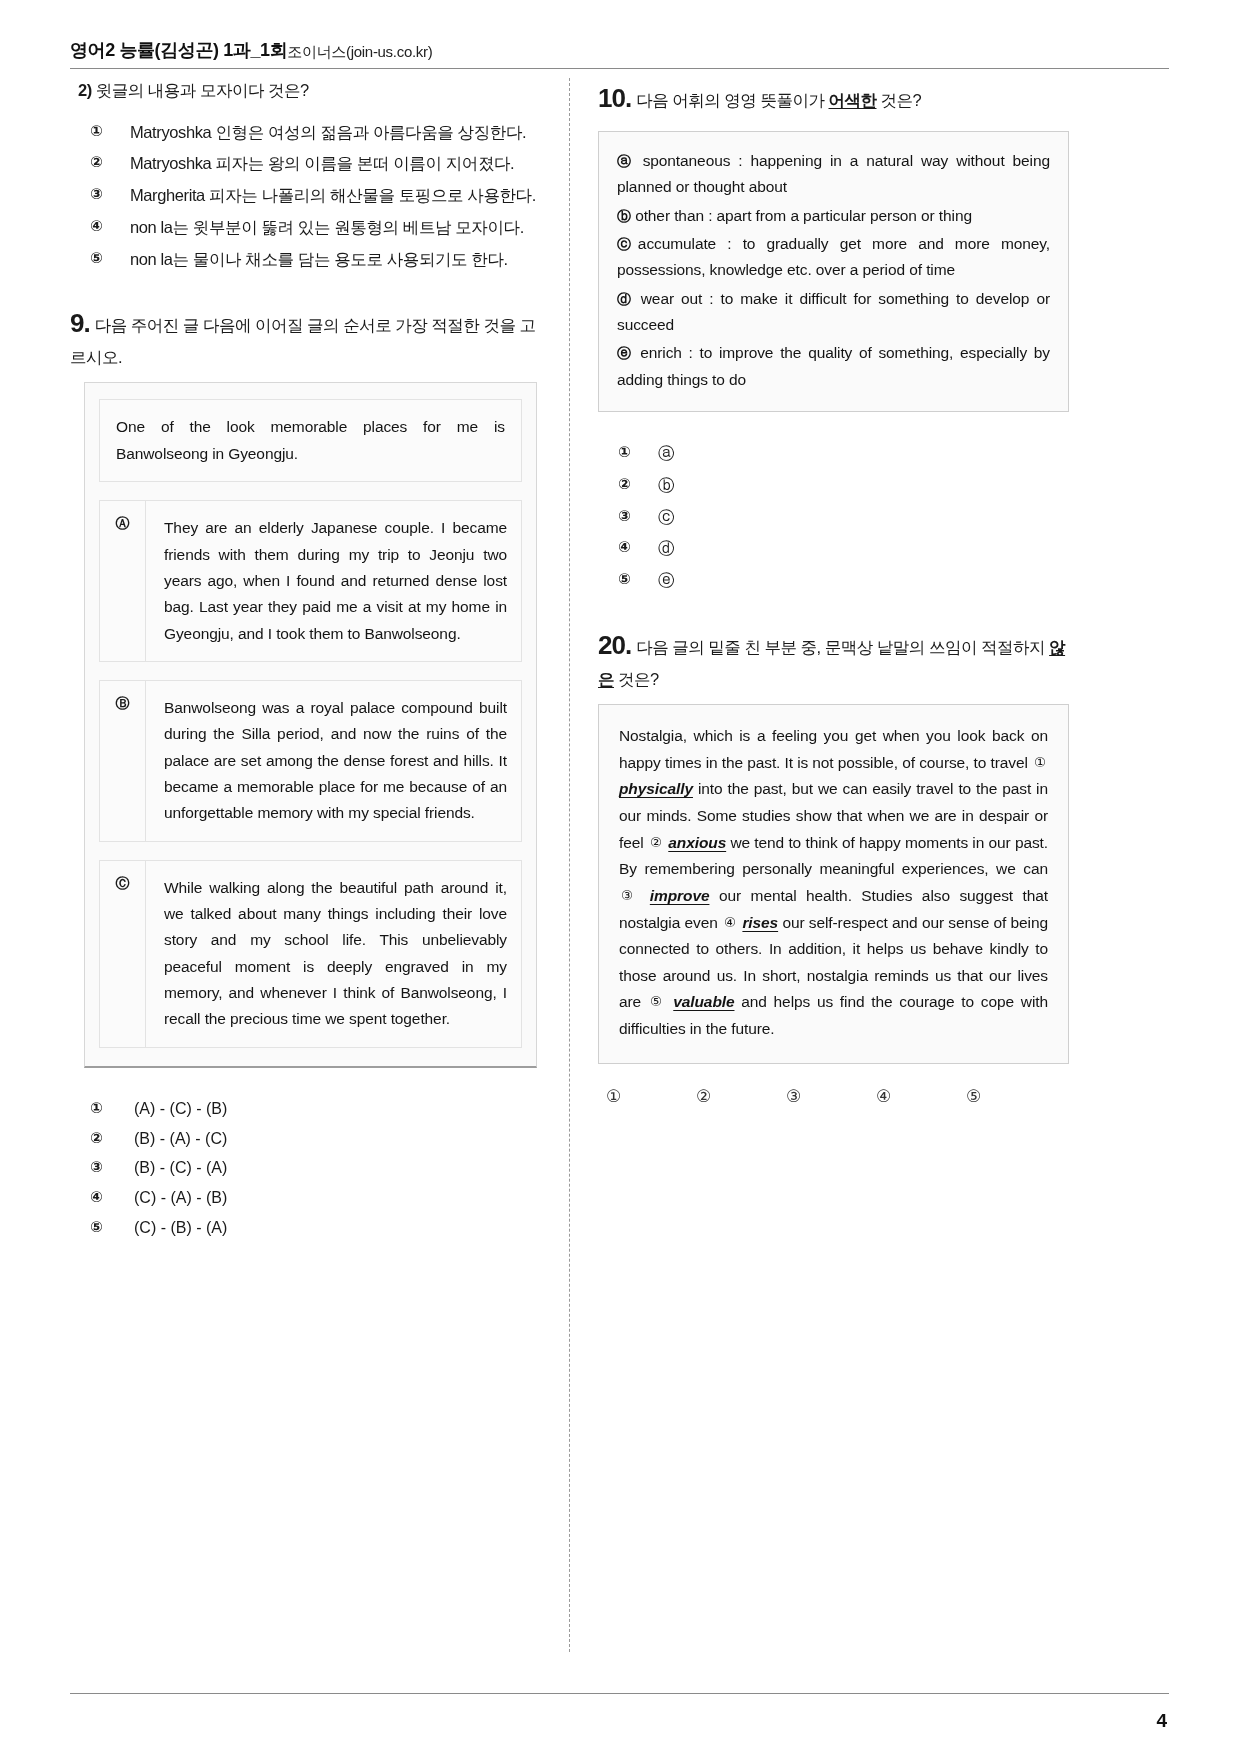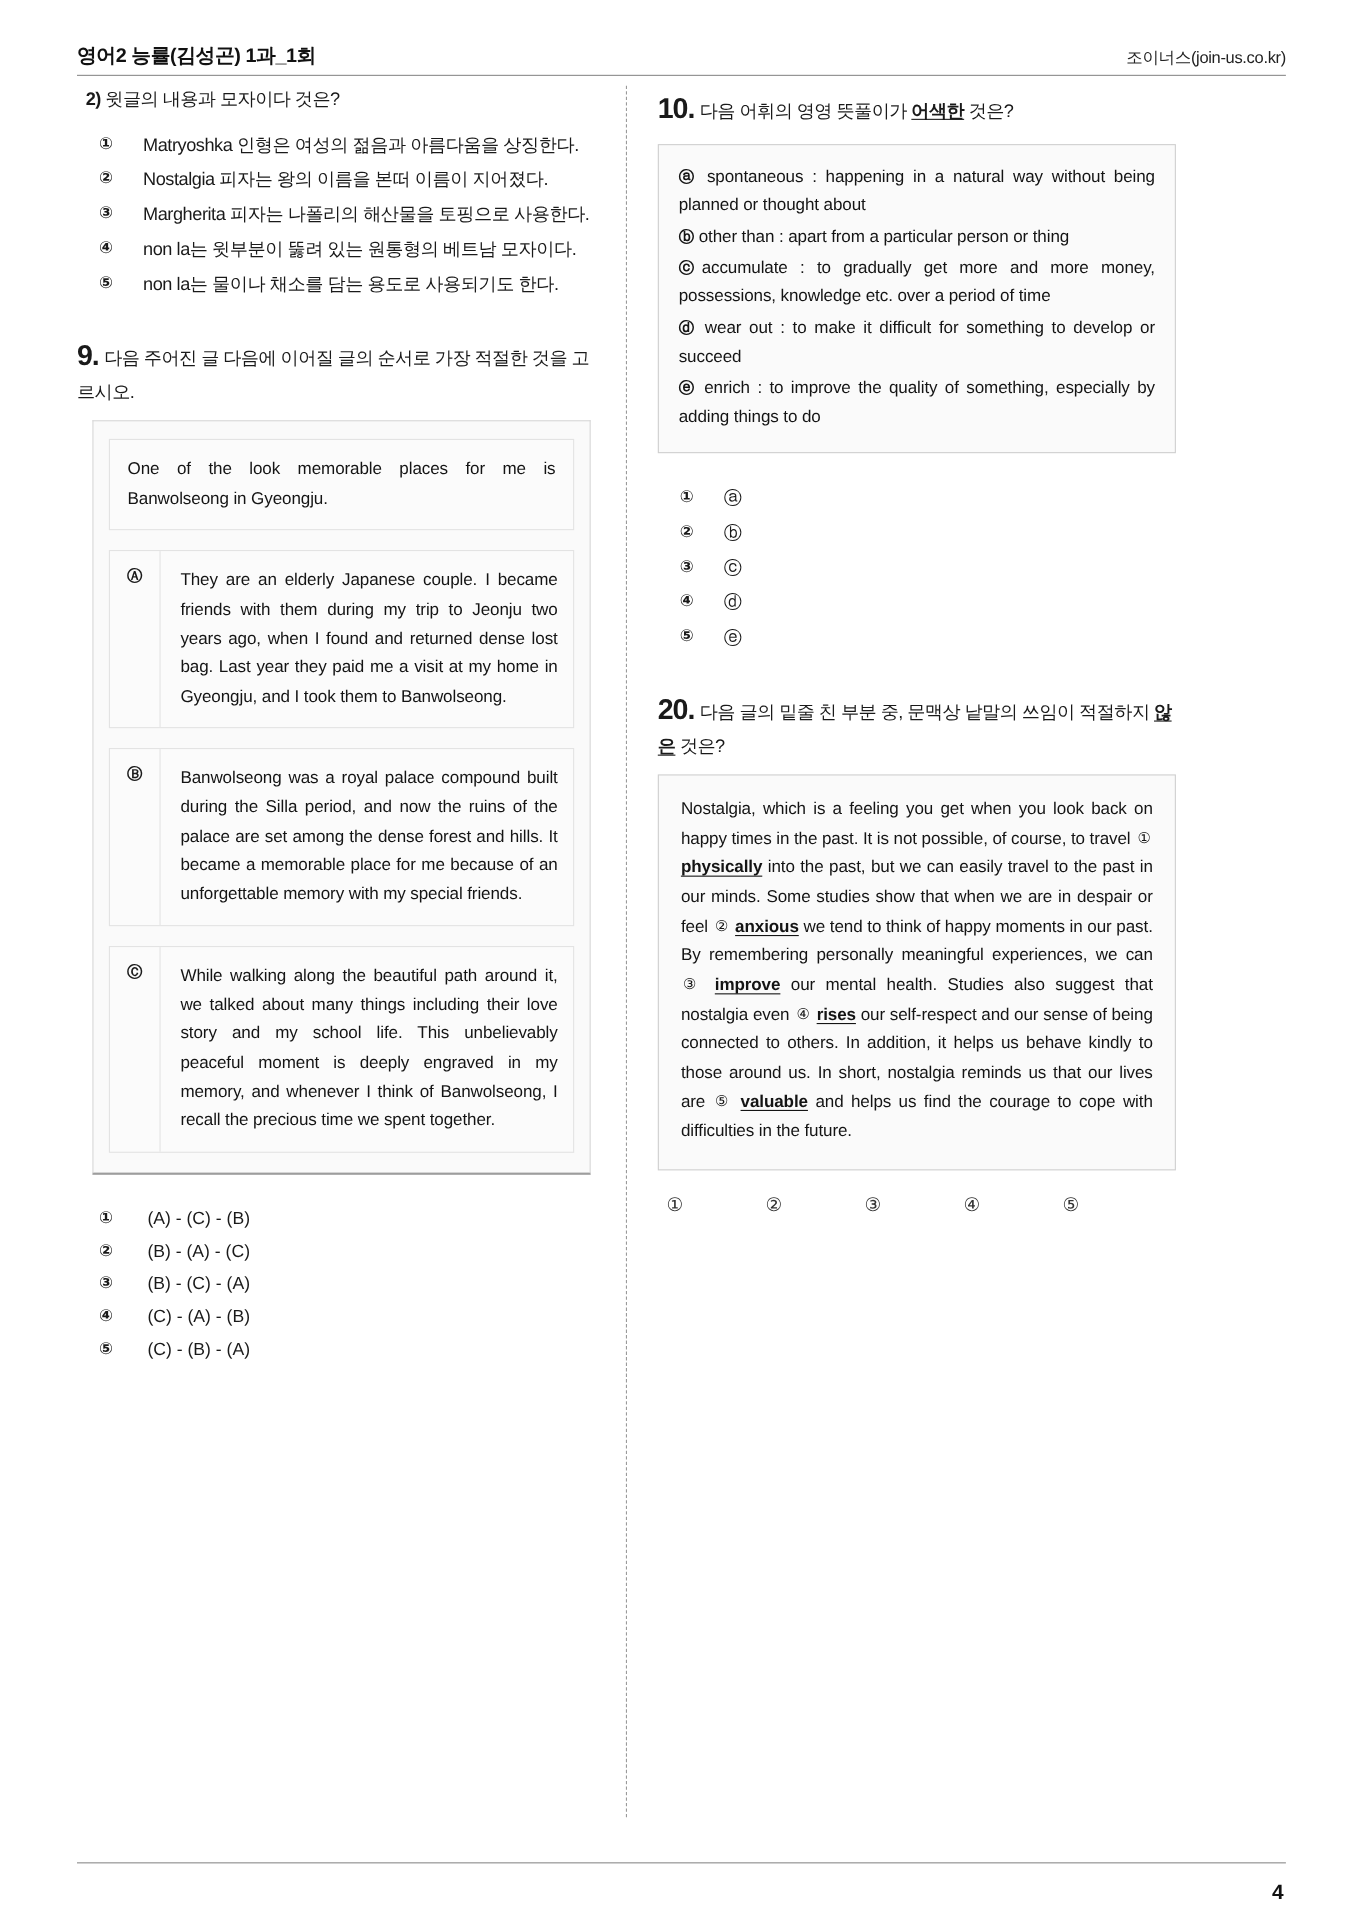--- a/index.html
+++ b/index.html
@@ -14,21 +14,20 @@
     overflow: hidden;
   }
 
   
   .page-header {
     position: absolute;
     top: 28px; left: 70px; right: 70px;
     height: 34px;
     display: flex;
     align-items: flex-end;
-    justify-content: space-between;
   }
   .header-title {
     font-size: 18px;
     font-weight: bold;
     letter-spacing: -0.4px;
     color: #111;
   }
   .header-site {
     font-size: 15px;
     color: #222;
@@ -200,20 +199,21 @@
 
   .inline-num {
     font-size: 13.5px;
     vertical-align: 1px;
     margin: 0 2px;
   }
   .ul-word {
     text-decoration: underline;
     text-underline-offset: 2.5px;
     font-weight: bold;
+    font-style: italic;
   }
 
   
   .answer-row {
     display: flex;
     padding-left: 8px;
     margin-top: 22px;
   }
   .answer-row span {
     flex: 0 0 90px;
@@ -256,21 +256,21 @@
         <span class="qnum">2)</span>
         <span>윗글의 내용과 모자이다 것은?</span>
       </div>
       <ul class="options">
         <li>
           <span class="marker">①</span>
           <span class="otext">Matryoshka 인형은 여성의 젊음과 아름다움을 상징한다.</span>
         </li>
         <li>
           <span class="marker">②</span>
-          <span class="otext">Nostalgia 피자는 왕의 이름을 본떠 이름이 지어졌다.</span>
+          <span class="otext">Matryoshka 피자는 왕의 이름을 본떠 이름이 지어졌다.</span>
         </li>
         <li>
           <span class="marker">③</span>
           <span class="otext">Margherita 피자는 나폴리의 해산물을 토핑으로 사용한다.</span>
         </li>
         <li>
           <span class="marker">④</span>
           <span class="otext">non la는 윗부분이 뚫려 있는 원통형의 베트남 모자이다.</span>
         </li>
         <li>

